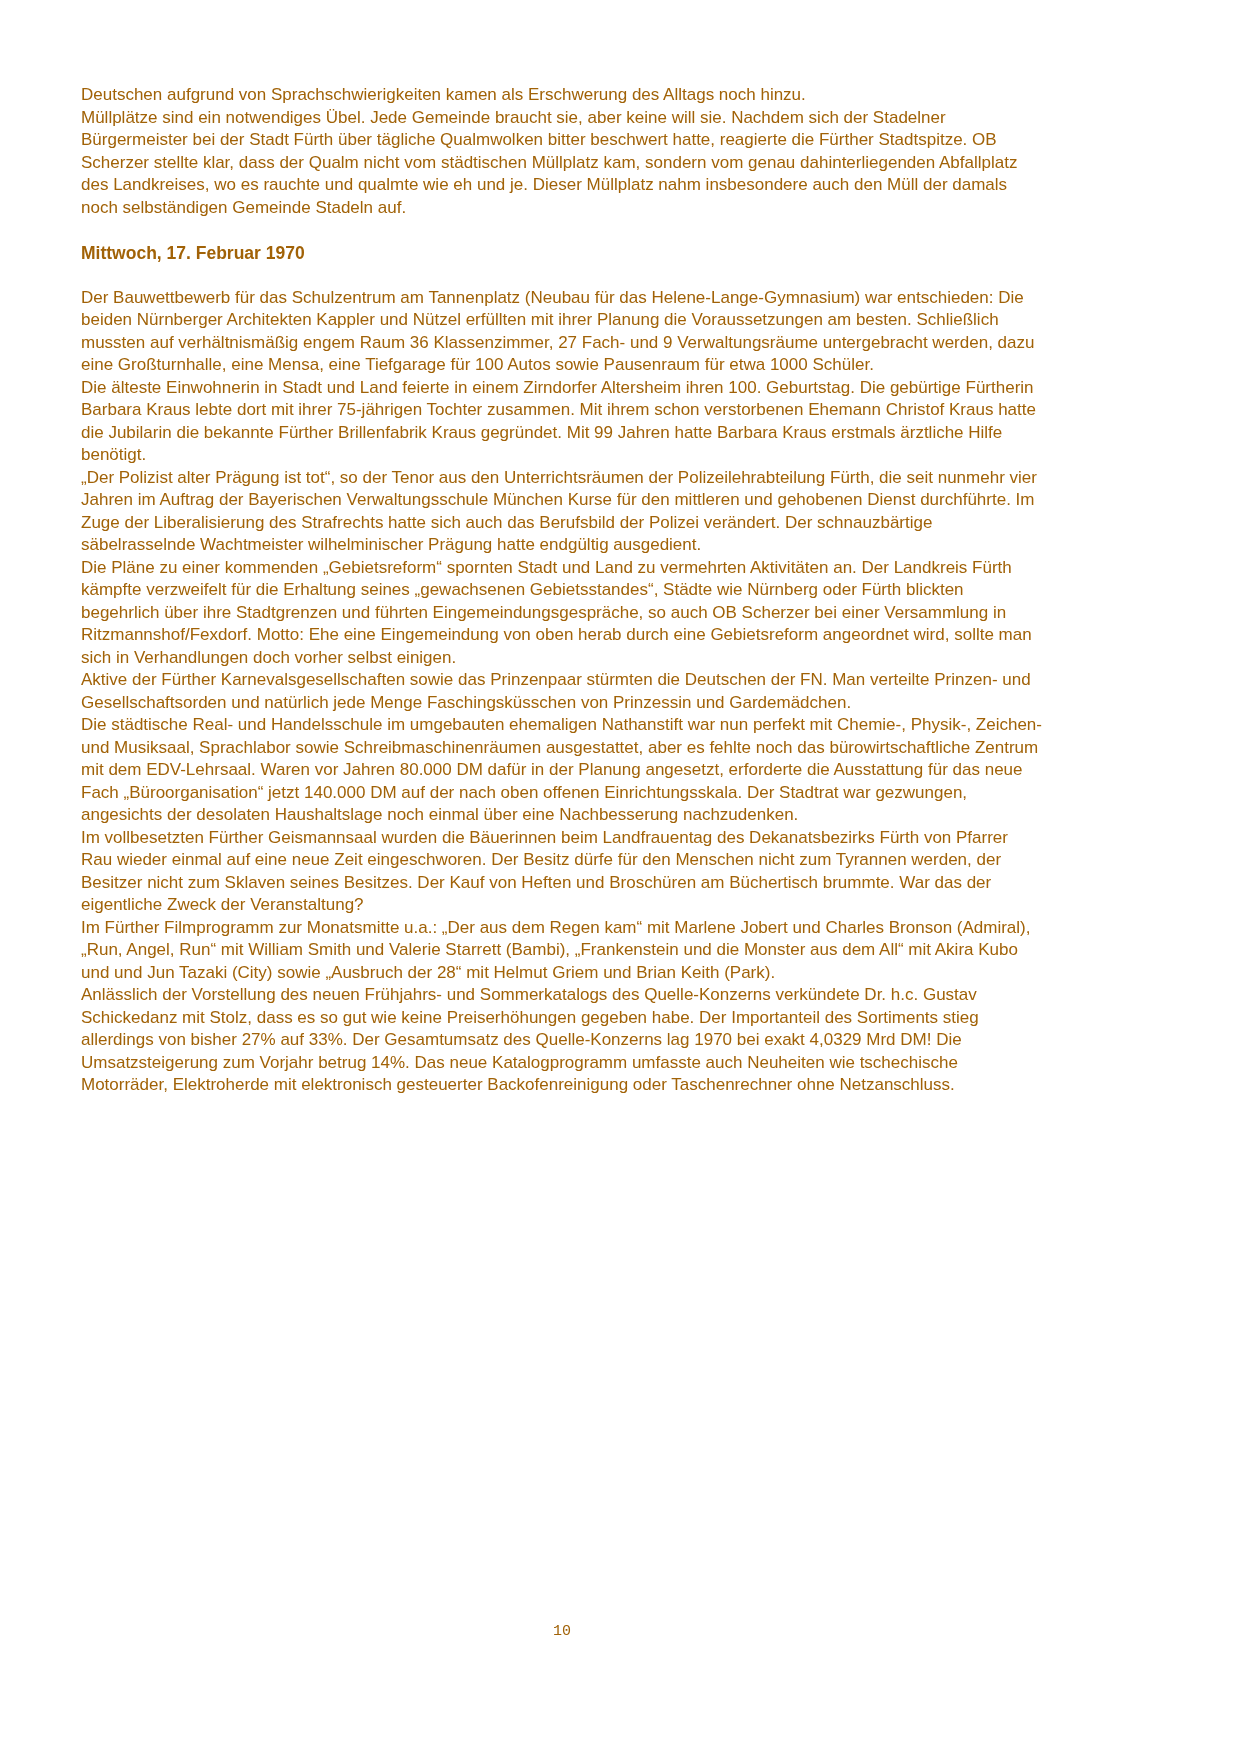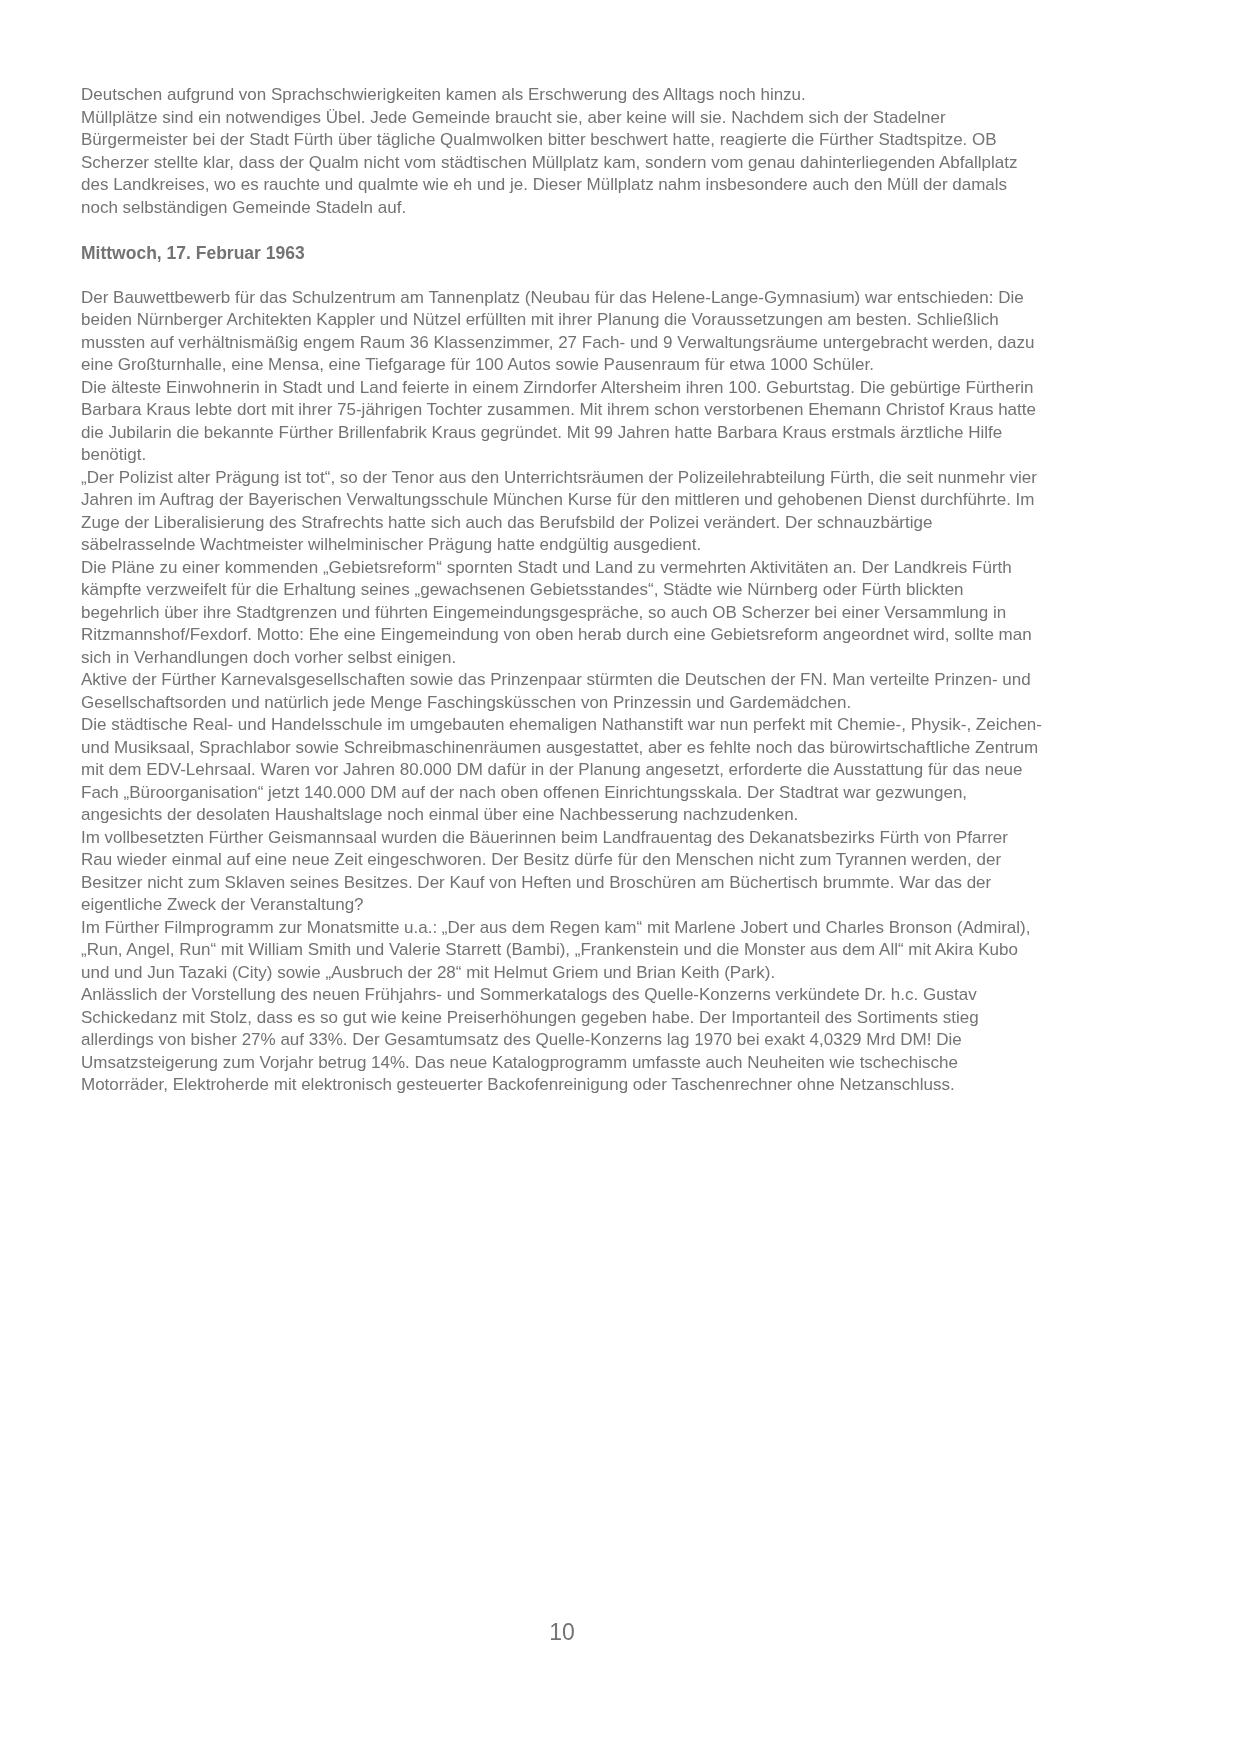--- a/index.html
+++ b/index.html
@@ -5,21 +5,21 @@
   html, body {
     margin: 0;
     padding: 0;
     background: #ffffff;
   }
   .page {
     position: relative;
     width: 1239px;
     height: 1753px;
     background: #ffffff;
-    color: #737373;
+    color: #a16207;
     font-family: "Liberation Sans", sans-serif;
     overflow: hidden;
   }
   .content {
     position: absolute;
     left: 81px;
     top: 84px;
     width: 962px;
     font-size: 17px;
     line-height: 22.5px;
@@ -33,34 +33,35 @@
     font-weight: bold;
     line-height: 22.5px;
     margin: 22.5px 0;
   }
   .page-number {
     position: absolute;
     top: 1621px;
     left: 81px;
     width: 962px;
     text-align: center;
-    font-size: 23px;
+    font-size: 15px;
     line-height: 22.5px;
+    font-family: Liberation Mono, monospace;
   }
 </style>
 </head>
 <body>
 
 <div class="page">
   <div class="content">
 
     <p>Deutschen aufgrund von Sprachschwierigkeiten kamen als Erschwerung des Alltags noch hinzu.</p>
     <p>Müllplätze sind ein notwendiges Übel. Jede Gemeinde braucht sie, aber keine will sie. Nachdem sich der Stadelner Bürgermeister bei der Stadt Fürth über tägliche Qualmwolken bitter beschwert hatte, reagierte die Fürther Stadtspitze. OB Scherzer stellte klar, dass der Qualm nicht vom städtischen Müllplatz kam, sondern vom genau dahinterliegenden Abfallplatz des Landkreises, wo es rauchte und qualmte wie eh und je. Dieser Müllplatz nahm insbesondere auch den Müll der damals noch selbständigen Gemeinde Stadeln auf.</p>
 
-    <h2>Mittwoch, 17. Februar 1963</h2>
+    <h2>Mittwoch, 17. Februar 1970</h2>
     <p>Der Bauwettbewerb für das Schulzentrum am Tannenplatz (Neubau für das Helene-Lange-Gymnasium) war entschieden: Die beiden Nürnberger Architekten Kappler und Nützel erfüllten mit ihrer Planung die Voraussetzungen am besten. Schließlich mussten auf verhältnismäßig engem Raum 36 Klassenzimmer, 27 Fach- und 9 Verwaltungsräume untergebracht werden, dazu eine Großturnhalle, eine Mensa, eine Tiefgarage für 100 Autos sowie Pausenraum für etwa 1000 Schüler.</p>
     <p>Die älteste Einwohnerin in Stadt und Land feierte in einem Zirndorfer Altersheim ihren 100. Geburtstag. Die gebürtige Fürtherin Barbara Kraus lebte dort mit ihrer 75-jährigen Tochter zusammen. Mit ihrem schon verstorbenen Ehemann Christof Kraus hatte die Jubilarin die bekannte Fürther Brillenfabrik Kraus gegründet. Mit 99 Jahren hatte Barbara Kraus erstmals ärztliche Hilfe benötigt.</p>
 
     <p>„Der Polizist alter Prägung ist tot“, so der Tenor aus den Unterrichtsräumen der Polizeilehrabteilung Fürth, die seit nunmehr vier Jahren im Auftrag der Bayerischen Verwaltungsschule München Kurse für den mittleren und gehobenen Dienst durchführte. Im Zuge der Liberalisierung des Strafrechts hatte sich auch das Berufsbild der Polizei verändert. Der schnauzbärtige säbelrasselnde Wachtmeister wilhelminischer Prägung hatte endgültig ausgedient.</p>
     <p>Die Pläne zu einer kommenden „Gebietsreform“ spornten Stadt und Land zu vermehrten Aktivitäten an. Der Landkreis Fürth kämpfte verzweifelt für die Erhaltung seines „gewachsenen Gebietsstandes“, Städte wie Nürnberg oder Fürth blickten begehrlich über ihre Stadtgrenzen und führten Eingemeindungsgespräche, so auch OB Scherzer bei einer Versammlung in Ritzmannshof/Fexdorf. Motto: Ehe eine Eingemeindung von oben herab durch eine Gebietsreform angeordnet wird, sollte man sich in Verhandlungen doch vorher selbst einigen.</p>
 
     <p>Aktive der Fürther Karnevalsgesellschaften sowie das Prinzenpaar stürmten die Deutschen der FN. Man verteilte Prinzen- und Gesellschaftsorden und natürlich jede Menge Faschingsküsschen von Prinzessin und Gardemädchen.</p>
     <p>Die städtische Real- und Handelsschule im umgebauten ehemaligen Nathanstift war nun perfekt mit Chemie-, Physik-, Zeichen- und Musiksaal, Sprachlabor sowie Schreibmaschinenräumen ausgestattet, aber es fehlte noch das bürowirtschaftliche Zentrum mit dem EDV-Lehrsaal. Waren vor Jahren 80.000 DM dafür in der Planung angesetzt, erforderte die Ausstattung für das neue Fach „Büroorganisation“ jetzt 140.000 DM auf der nach oben offenen Einrichtungsskala. Der Stadtrat war gezwungen, angesichts der desolaten Haushaltslage noch einmal über eine Nachbesserung nachzudenken.</p>
     <p>Im vollbesetzten Fürther Geismannsaal wurden die Bäuerinnen beim Landfrauentag des Dekanatsbezirks Fürth von Pfarrer Rau wieder einmal auf eine neue Zeit eingeschworen. Der Besitz dürfe für den Menschen nicht zum Tyrannen werden, der Besitzer nicht zum Sklaven seines Besitzes. Der Kauf von Heften und Broschüren am Büchertisch brummte. War das der eigentliche Zweck der Veranstaltung?</p>
     <p>Im Fürther Filmprogramm zur Monatsmitte u.a.: „Der aus dem Regen kam“ mit Marlene Jobert und Charles Bronson (Admiral), „Run, Angel, Run“ mit William Smith und Valerie Starrett (Bambi), „Frankenstein und die Monster aus dem All“ mit Akira Kubo und und Jun Tazaki (City) sowie „Ausbruch der 28“ mit Helmut Griem und Brian Keith (Park).</p>

